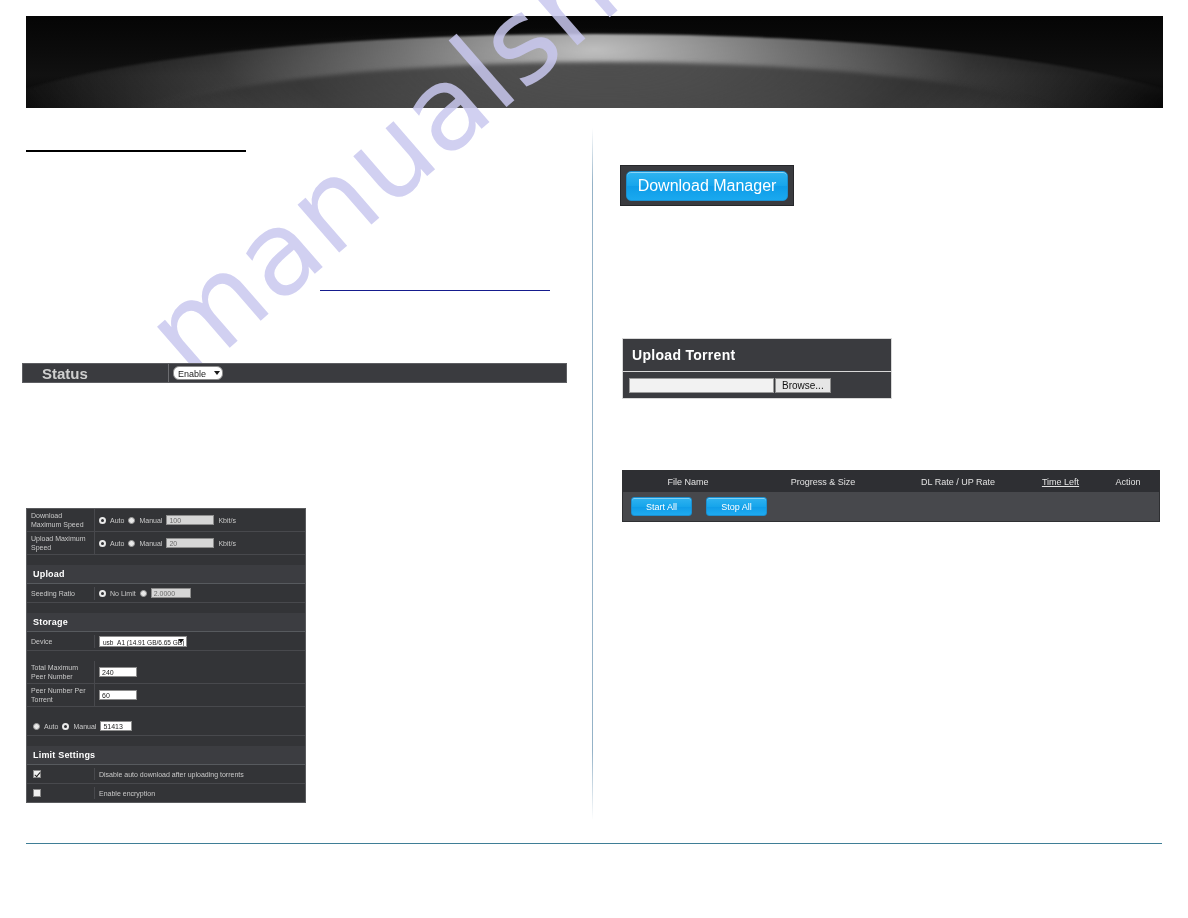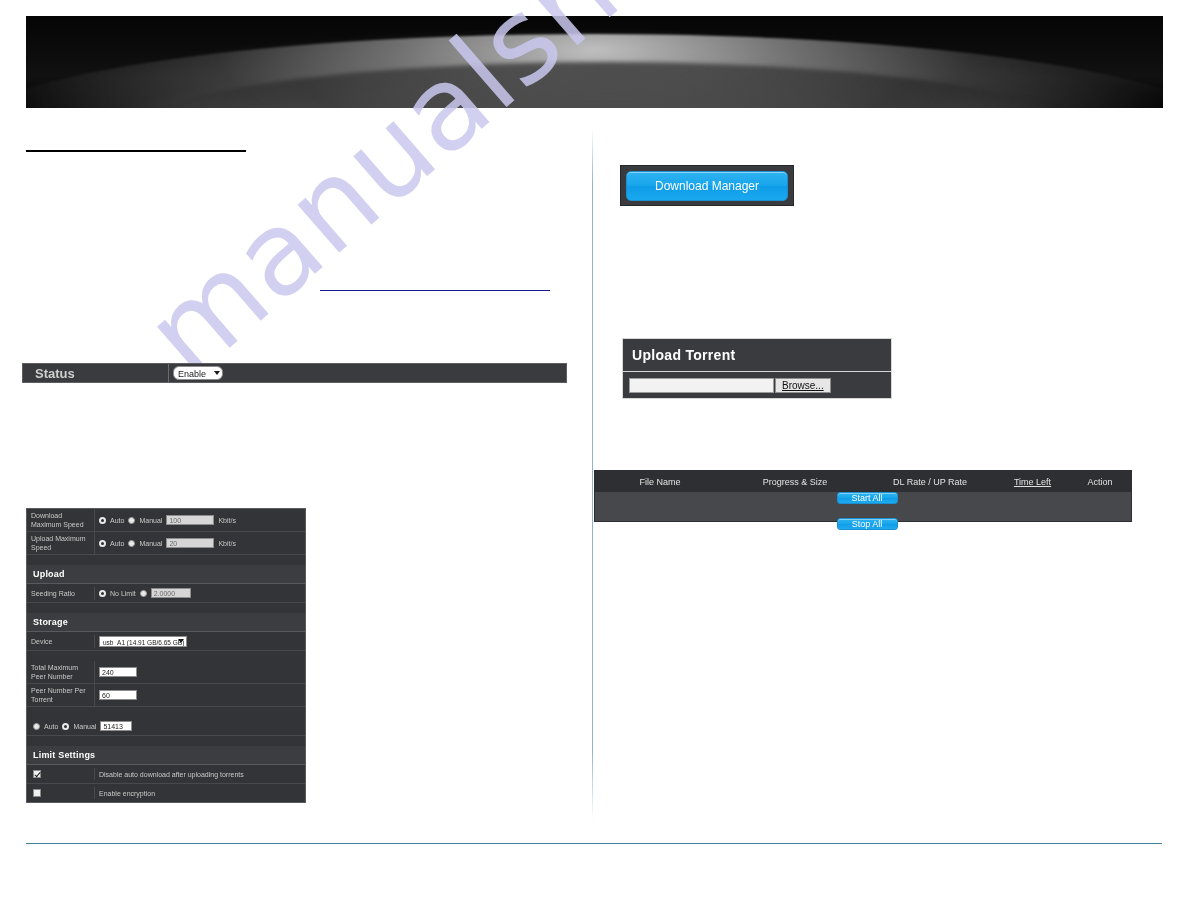--- a/index.html
+++ b/index.html
@@ -235,24 +235,24 @@
     box-sizing: border-box;
     display: flex;
     align-items: center;
   }
   .status-strip .s-lab {
     width: 146px;
     min-width: 146px;
     height: 100%;
     display: flex;
     align-items: center;
-    padding-left: 12px;
+    padding-left: 19px;
     box-sizing: border-box;
     color: #cfcfcf;
-    font-size: 13px;
+    font-size: 15px;
     font-weight: bold;
     border-right: 1px solid #6b6c70;
   }
   .status-strip .s-ctl {
     padding-left: 4px;
     display: flex;
     align-items: center;
   }
   .status-strip .sel {
     font-size: 9px;
@@ -277,21 +277,21 @@
     align-items: center;
     justify-content: center;
   }
   .dm-btn {
     width: 160px;
     height: 28px;
     border-radius: 5px;
     background: linear-gradient(180deg, #2fb3f0 0%, #18a6ec 48%, #0e9ce8 52%, #1aa9ef 100%);
     border: 1px solid #1b8fd0;
     color: #ffffff;
-    font-size: 12px;
+    font-size: 16px;
     display: flex;
     align-items: center;
     justify-content: center;
     box-shadow: inset 0 1px 0 rgba(255,255,255,0.45);
   }
 
   
   .ut {
     position: absolute;
     left: 622px;
@@ -330,27 +330,26 @@
     height: 15px;
     background: #e6e6e6;
     border: 1px solid #8f8f8f;
     box-sizing: border-box;
     font-size: 10px;
     color: #111;
     padding: 0 6px;
     display: flex;
     align-items: center;
     margin-left: 1px;
-    text-decoration: underline;
   }
 
   
   .dl-table {
     position: absolute;
-    left: 594px;
+    left: 622px;
     top: 470px;
     width: 538px;
     height: 52px;
     background: #47484c;
     border: 1px solid #2e2f32;
     box-sizing: border-box;
   }
   .dl-head {
     height: 21px;
     background: #2e2f33;
@@ -359,21 +358,20 @@
     color: #e2e2e2;
     font-size: 9px;
   }
   .dl-head .c { text-align: center; }
   .dl-actions {
     height: 29px;
     display: flex;
     align-items: center;
     padding-left: 8px;
     gap: 14px;
-    flex-direction: column;
   }
   .mini-btn {
     width: 59px;
     height: 17px;
     border-radius: 3px;
     background: linear-gradient(180deg, #2fb3f0 0%, #17a5eb 50%, #0f9ce8 52%, #1fabf0 100%);
     border: 1px solid #1b8fd0;
     color: #ffffff;
     font-size: 9px;
     display: flex;

